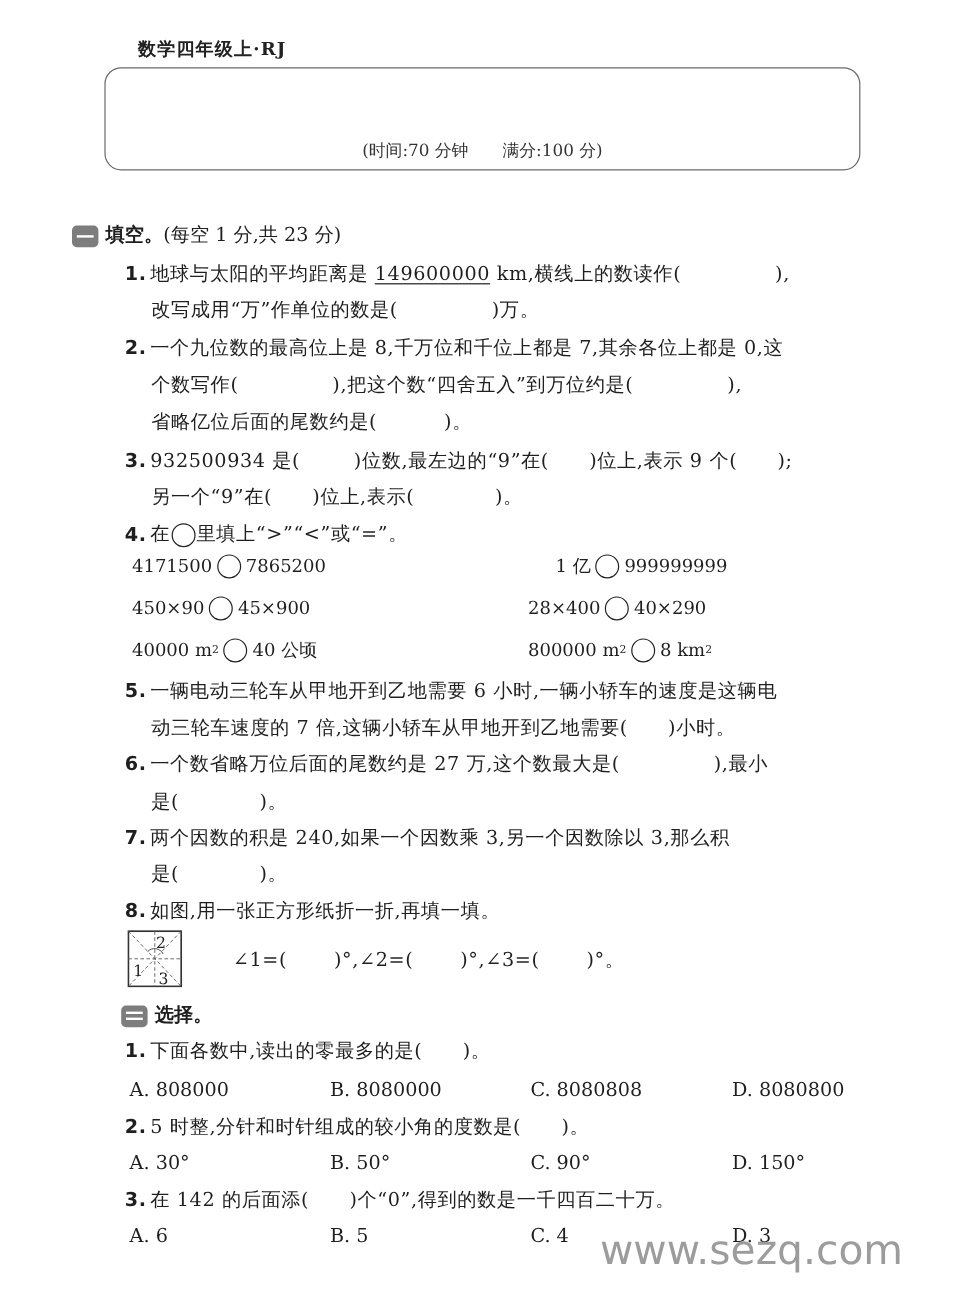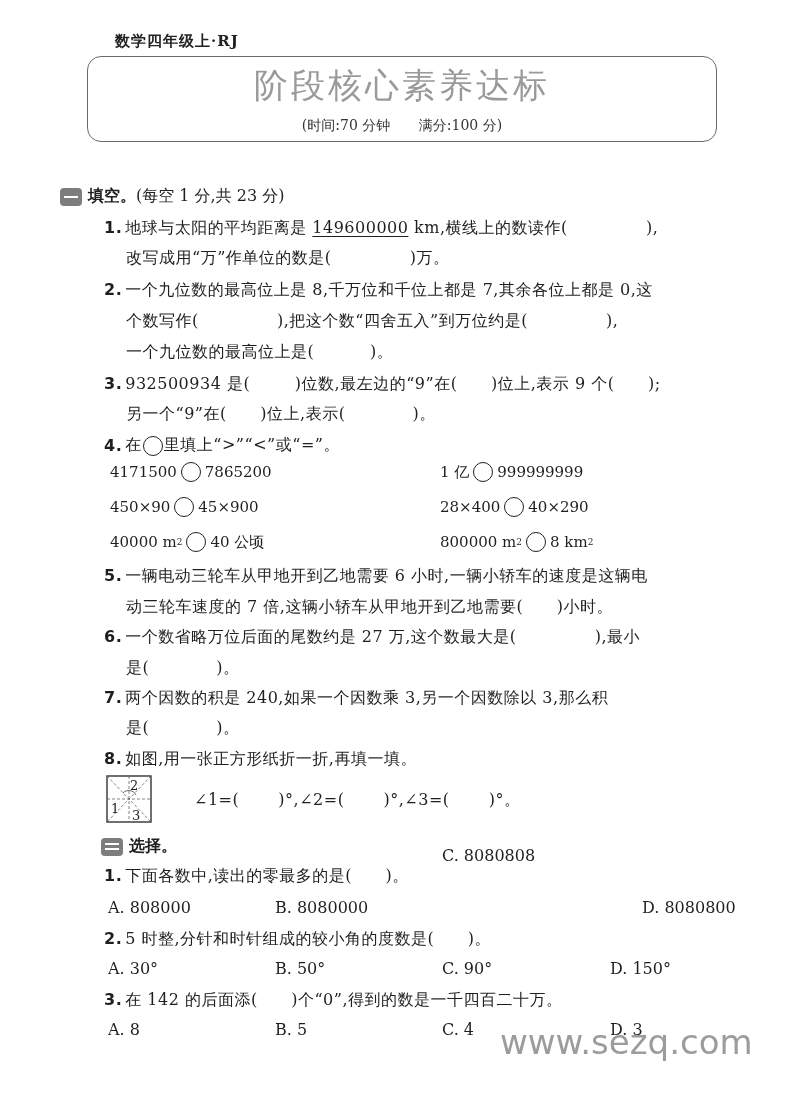--- a/index.html
+++ b/index.html
@@ -35,49 +35,48 @@
   .circle { display: inline-block; width: 20px; height: 20px; border: 1.3px solid #222; border-radius: 50%; margin: 0 4px; box-sizing: border-box; }
   sup { font-size: 9px; }
   .opt { font-size: 16px; }
   .watermark { left: 500px; top: 1022px; font-family: "DejaVu Sans", "Liberation Sans", sans-serif; font-size: 34px; color: #9c9c9c; }
 </style>
 </head>
 <body>
 
 <div class="abs header-tag">数学四年级上·RJ</div>
 <div class="abs title-box">
-  <div class="title-main">阶段核心素养达标</div>
   <div class="title-sub">
     <span>(时间:70 分钟</span>
     <span>满分:100 分)</span>
   </div>
 </div>
 
 <div class="abs sec" style="top:186px;">
   <div class="sec-icon">
       <i></i>
     </div>
   <span class="sec-title">填空。</span>
   <span>(每空 1 分,共 23 分)</span>
 </div>
 
 <div class="abs line" style="left:88px; top:218px;"><span class="num">1.</span><span>地球与太阳的平均距离是 </span><span class="ul">149600000</span><span> km,横线上的数读作(              ),</span></div>
 <div class="abs line" style="left:110px; top:248px;">改写成用“万”作单位的数是(              )万。</div>
 
 <div class="abs line" style="left:88px; top:280px;"><span class="num">2.</span><span>一个九位数的最高位上是 8,千万位和千位上都是 7,其余各位上都是 0,这</span></div>
 <div class="abs line" style="left:110px; top:311px;">个数写作(              ),把这个数“四舍五入”到万位约是(              ),</div>
-<div class="abs line" style="left:110px; top:342px;">一个九位数的最高位上是(          )。</div>
+<div class="abs line" style="left:110px; top:342px;">省略亿位后面的尾数约是(          )。</div>
 
 <div class="abs line" style="left:88px; top:374px;"><span class="num">3.</span><span>932500934 是(        )位数,最左边的“9”在(      )位上,表示 9 个(      );</span></div>
 <div class="abs line" style="left:110px; top:404px;">另一个“9”在(      )位上,表示(            )。</div>
 
 <div class="abs line" style="left:88px; top:435px; display:flex; align-items:center;"><span class="num">4.</span><span>在</span><span class="circle" style="margin:0 1px;"></span><span>里填上“&gt;”“&lt;”或“=”。</span></div>
 
 <div class="abs cmp" style="left:110px; top:462px;"><span>4171500</span><span class="circle"></span><span>7865200</span></div>
-<div class="abs cmp" style="left:440px; top:462px;align-items:center;"><span>1 亿</span><span class="circle"></span><span>999999999</span></div>
+<div class="abs cmp" style="left:463px; top:462px;align-items:center;"><span>1 亿</span><span class="circle"></span><span>999999999</span></div>
 <div class="abs cmp" style="left:110px; top:497px;"><span>450×90</span><span class="circle"></span><span>45×900</span></div>
 <div class="abs cmp" style="left:440px; top:497px;"><span>28×400</span><span class="circle"></span><span>40×290</span></div>
 <div class="abs cmp" style="left:110px; top:532px;"><span>40000 m</span><sup>2</sup><span class="circle"></span><span>40 公顷</span></div>
 <div class="abs cmp" style="left:440px; top:532px;"><span>800000 m</span><sup>2</sup><span class="circle"></span><span>8 km</span><sup>2</sup></div>
 
 <div class="abs line" style="left:88px; top:566px;"><span class="num">5.</span><span>一辆电动三轮车从甲地开到乙地需要 6 小时,一辆小轿车的速度是这辆电</span></div>
 <div class="abs line" style="left:110px; top:597px;">动三轮车速度的 7 倍,这辆小轿车从甲地开到乙地需要(      )小时。</div>
 
 <div class="abs line" style="left:88px; top:627px;"><span class="num">6.</span><span>一个数省略万位后面的尾数约是 27 万,这个数最大是(              ),最小</span></div>
 <div class="abs line" style="left:110px; top:658px;">是(            )。</div>
@@ -106,28 +105,28 @@
   <div class="sec-icon">
       <i></i>
       <i></i>
     </div>
   <span class="sec-title">选择。</span>
 </div>
 
 <div class="abs line" style="left:88px; top:866px;"><span class="num">1.</span><span>下面各数中,读出的零最多的是(      )。</span></div>
 <div class="abs opt" style="left:108px; top:898px;">A. 808000</div>
 <div class="abs opt" style="left:275px; top:898px;">B. 8080000</div>
-<div class="abs opt" style="left:442px; top:846px;text-align:right;">C. 8080808</div>
-<div class="abs opt" style="left:642px; top:898px;">D. 8080800</div>
+<div class="abs opt" style="left:442px; top:898px;text-align:right;">C. 8080808</div>
+<div class="abs opt" style="left:610px; top:898px;">D. 8080800</div>
 
 <div class="abs line" style="left:88px; top:929px;"><span class="num">2.</span><span>5 时整,分针和时针组成的较小角的度数是(      )。</span></div>
 <div class="abs opt" style="left:108px; top:959px;">A. 30°</div>
 <div class="abs opt" style="left:275px; top:959px;">B. 50°</div>
 <div class="abs opt" style="left:442px; top:959px;">C. 90°</div>
 <div class="abs opt" style="left:610px; top:959px;">D. 150°</div>
 
 <div class="abs line" style="left:88px; top:990px;"><span class="num">3.</span><span>在 142 的后面添(      )个“0”,得到的数是一千四百二十万。</span></div>
-<div class="abs opt" style="left:108px; top:1020px;">A. 8</div>
+<div class="abs opt" style="left:108px; top:1020px;">A. 6</div>
 <div class="abs opt" style="left:275px; top:1020px;">B. 5</div>
 <div class="abs opt" style="left:442px; top:1020px;">C. 4</div>
 <div class="abs opt" style="left:610px; top:1020px;">D. 3</div>
 
 <div class="abs watermark">www.sezq.com</div>
 
 </body></html>

